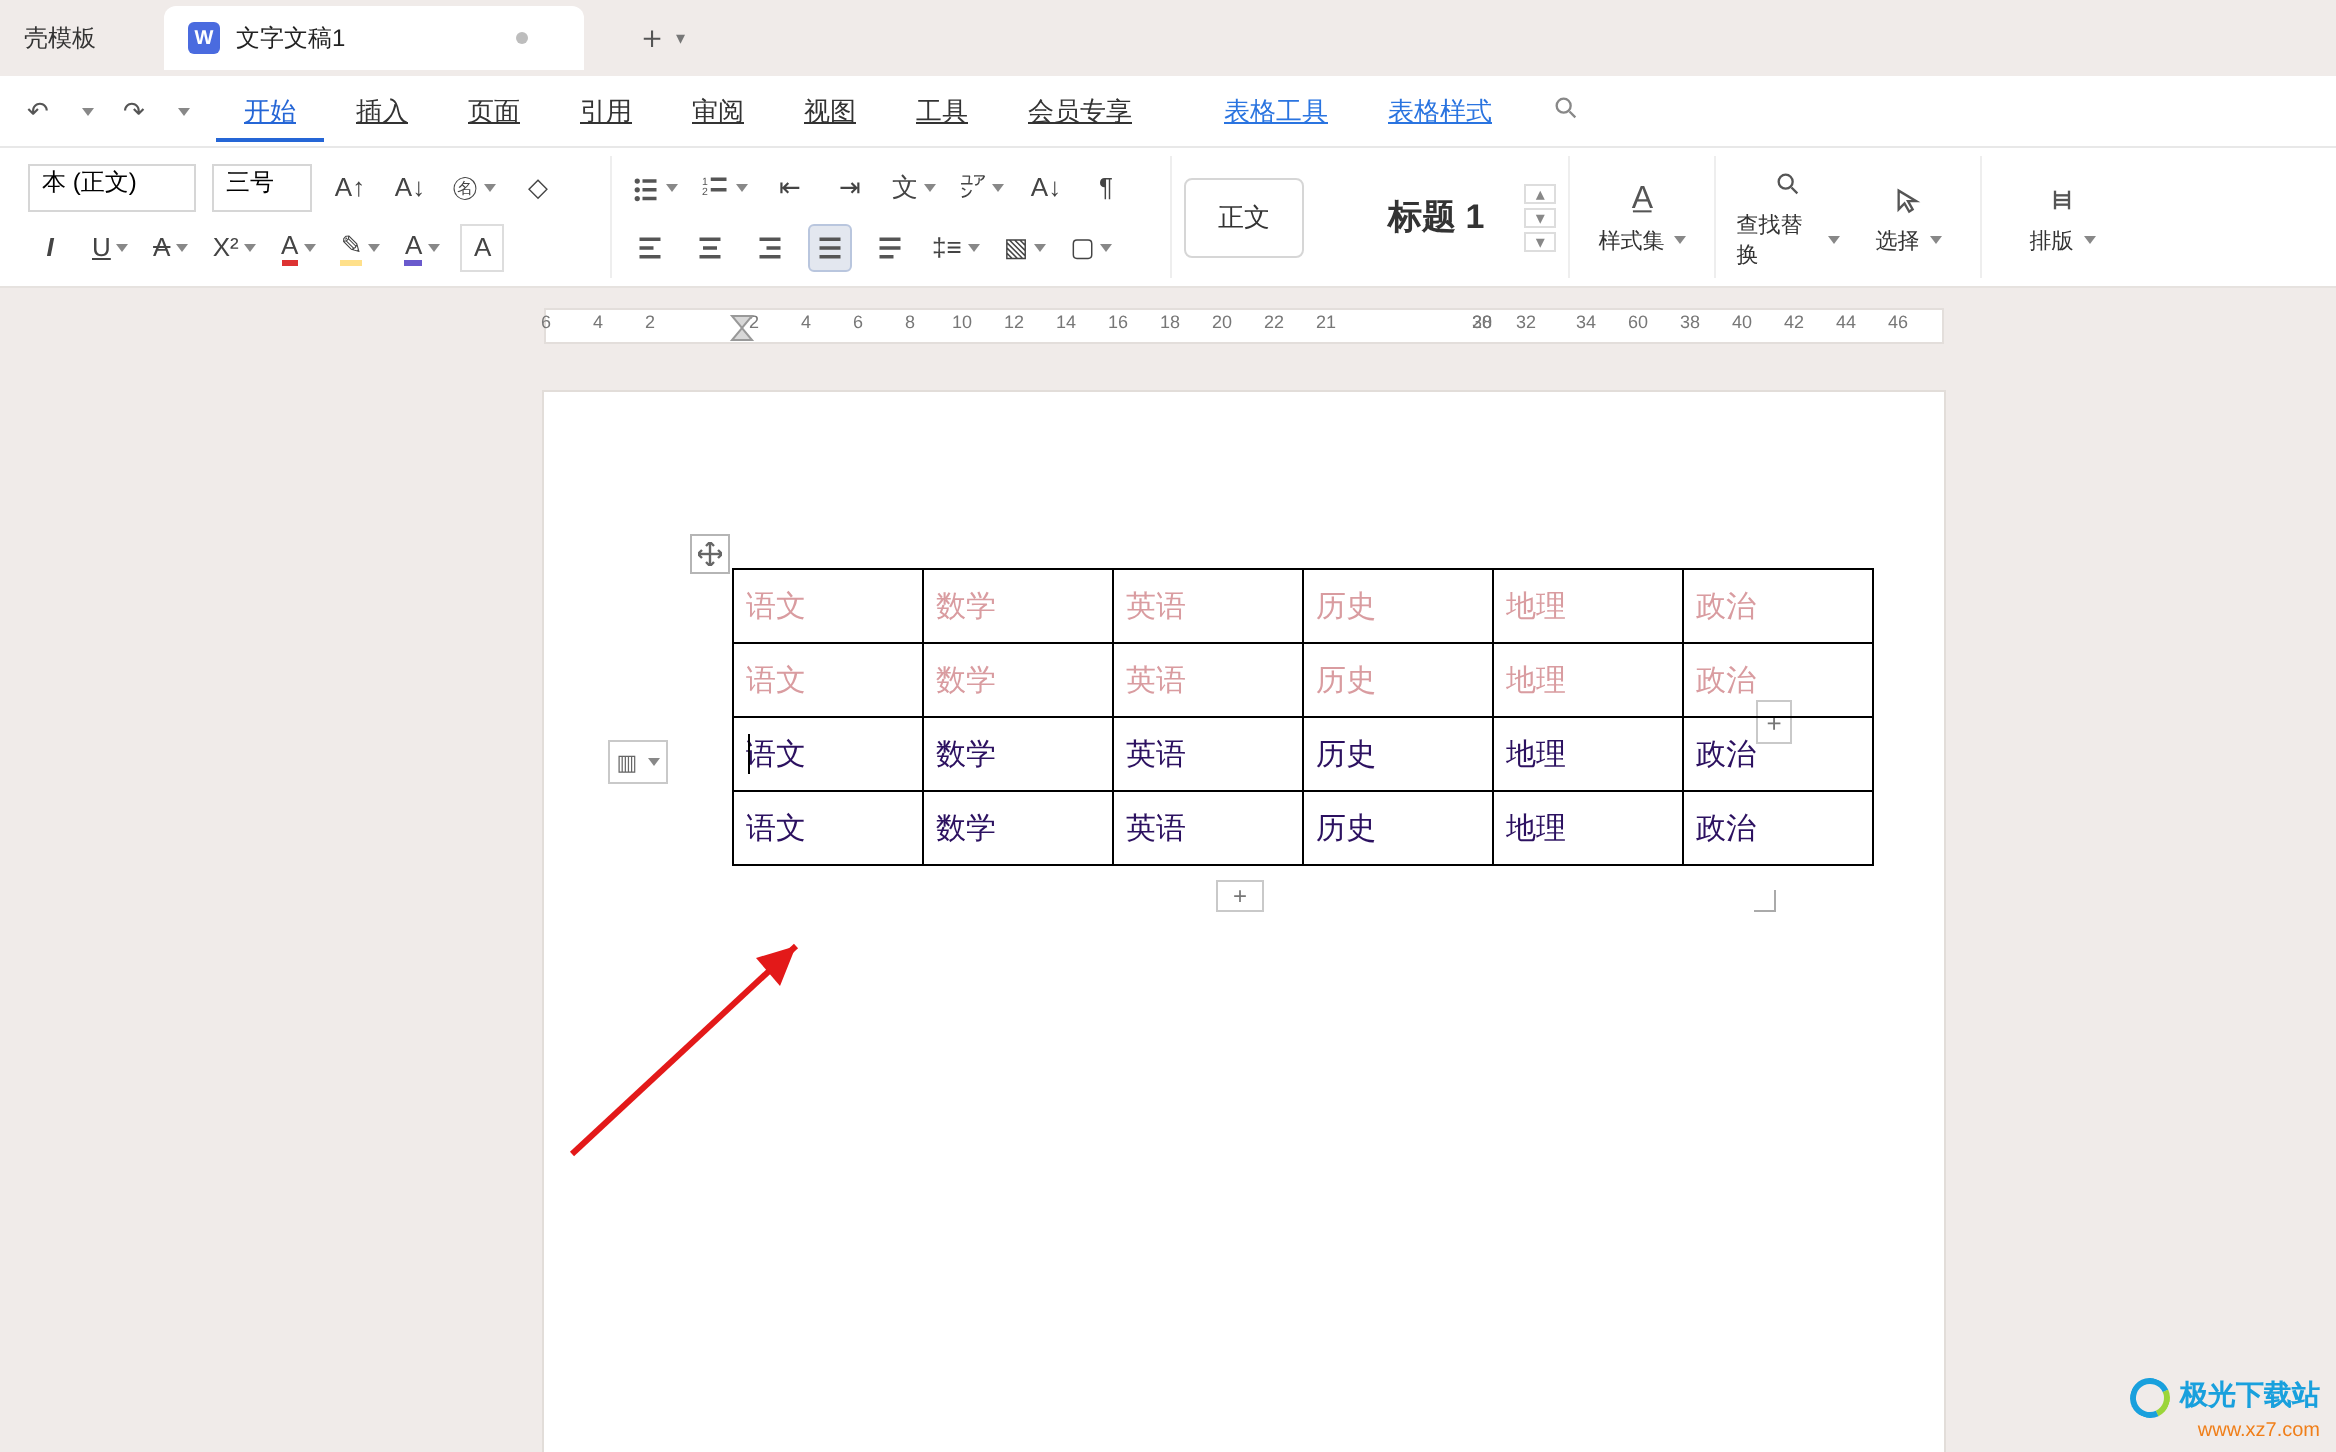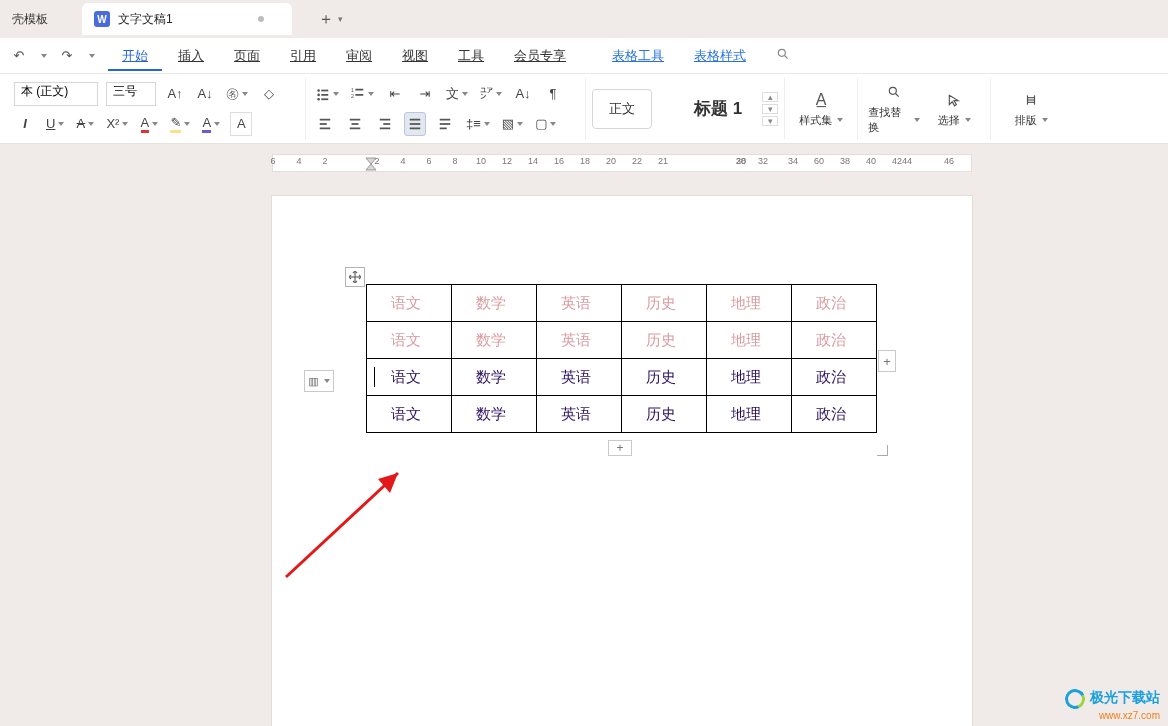--- a/index.html
+++ b/index.html
@@ -68,21 +68,21 @@
   .tbl-move{position:absolute;left:345px;top:267px;width:20px;height:20px;border:1px solid #b5b5b5;background:#fff;display:flex;align-items:center;justify-content:center;font-size:12px;color:#666;}
   .tbl-move svg{width:12px;height:12px;}
   .side-panel-btn{position:absolute;left:304px;top:370px;width:30px;height:22px;border:1px solid #c9c9c9;background:#fff;display:flex;align-items:center;justify-content:center;font-size:11px;color:#666;gap:2px;}
   .add-col{position:absolute;left:878px;top:350px;width:18px;height:22px;border:1px solid #c9c9c9;background:#fff;display:flex;align-items:center;justify-content:center;color:#777;font-size:13px;}
   .add-row{position:absolute;left:608px;top:440px;width:24px;height:16px;border:1px solid #c9c9c9;background:#fff;display:flex;align-items:center;justify-content:center;color:#777;font-size:12px;}
   .resize-hdl{position:absolute;left:874px;top:442px;width:14px;height:14px;}
   .resize-hdl::before{content:"";position:absolute;right:0;bottom:0;width:10px;height:10px;border-right:1px solid #aaa;border-bottom:1px solid #aaa;}
 
   
   .doc-table{ position:absolute; top:284px; left:366px; border-collapse:collapse; }
-  .doc-table td{ border:1px solid #000; width:85px; height:37px; font-size:15px; padding:0 24px; font-family:"SimSun","宋体",serif; vertical-align:middle;}
+  .doc-table td{ border:1px solid #000; width:95px; height:37px; font-size:15px; padding:0 6px; font-family:"SimSun","宋体",serif; vertical-align:middle;}
   .r-light td{ color:#d99ca0; }
   .r-dark td{ color:#2c1160; }
   .cursor-cell{position:relative;}
   .cursor-cell::before{content:"";position:absolute;left:7px;top:8px;width:1px;height:20px;background:#000;}
 
   
   .arrow{position:absolute;pointer-events:none;}
 
   
   .wm{position:absolute;right:8px;bottom:4px;font-size:11px;text-align:right;line-height:1.2;}
@@ -323,21 +323,21 @@
       <span class="tick-label" style="left: 390px;">21</span>
       <span class="tick-label" style="left: 416px; margin-top: 32px;">26</span>
       <span class="tick-label" style="left: 442px; margin-left: 26px;">28</span>
       <span class="tick-label" style="left: 468px;">30</span>
       <span class="tick-label" style="left: 490px;">32</span>
       <span class="tick-label" style="left: 520px;">34</span>
       <span class="tick-label" style="left: 546px;">60</span>
       <span class="tick-label" style="left: 572px;">38</span>
       <span class="tick-label" style="left: 598px;">40</span>
       <span class="tick-label" style="left: 624px;">42</span>
-      <span class="tick-label" style="left: 634px;">44</span>
+      <span class="tick-label" style="left: 650px;">44</span>
       <span class="tick-label" style="left: 676px;">46</span>
     </div>
 </div>
 <div class="vslider">
   <svg viewBox="0 0 14 22">
       <polygon points="2,6 12,6 7,12" fill="#d8d8d8" stroke="#999"></polygon>
       <polygon points="2,18 12,18 7,12" fill="#d8d8d8" stroke="#999"></polygon>
     </svg>
 </div>
 

